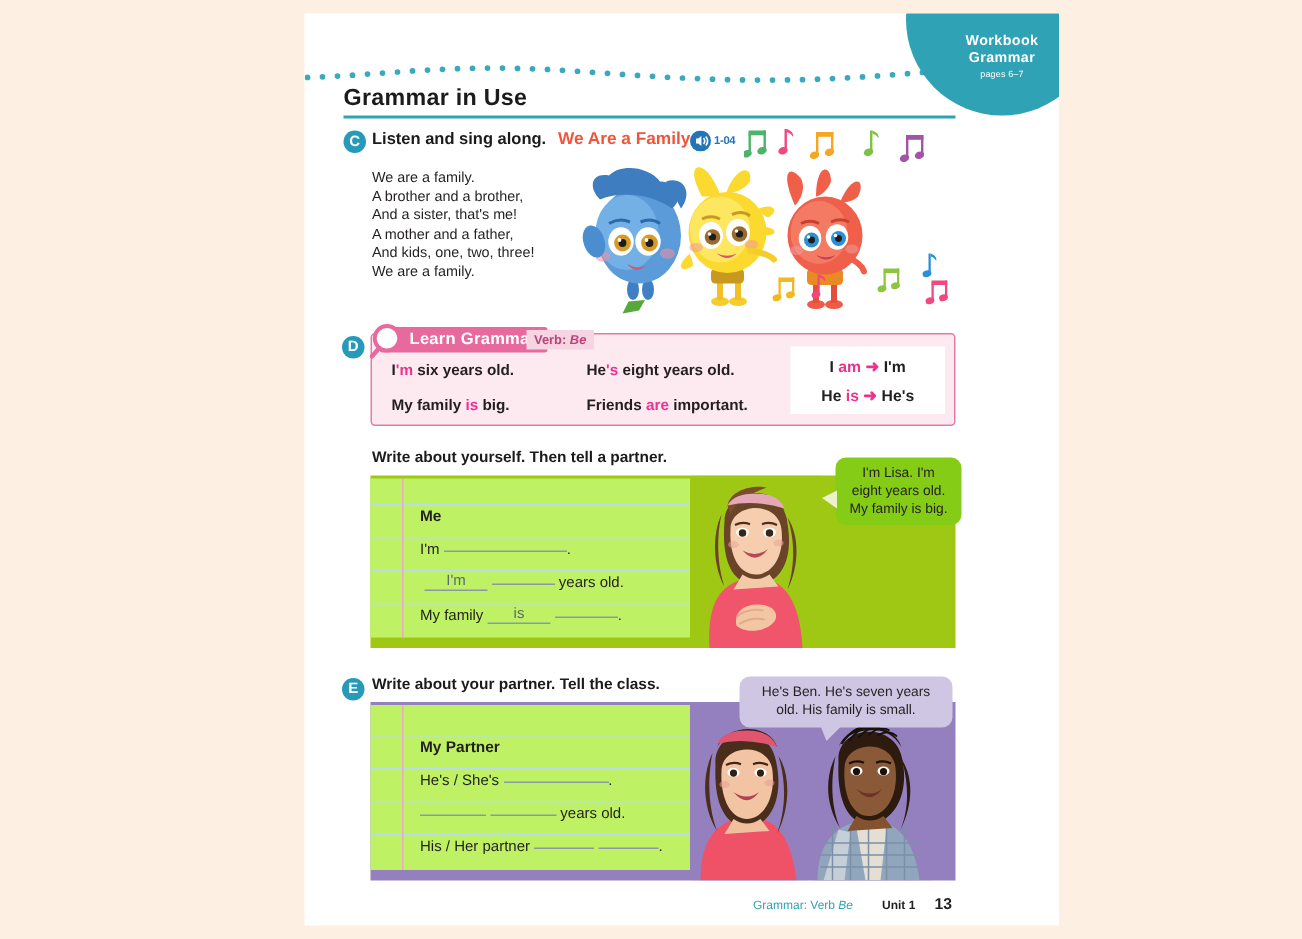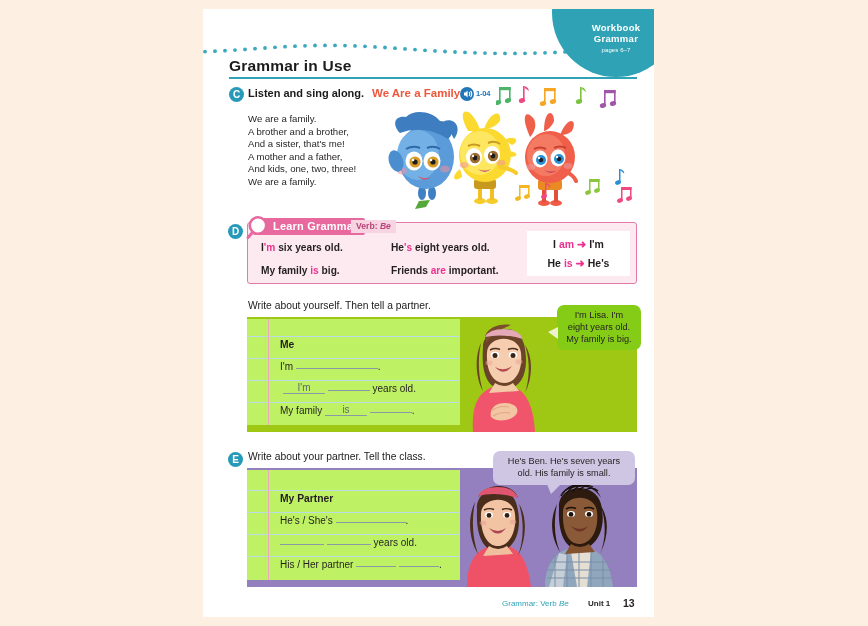--- a/index.html
+++ b/index.html
@@ -6,21 +6,21 @@
   body {
     width: 868px; height: 626px;
     background: #fdf0e3;
     font-family: "Liberation Sans", sans-serif;
     overflow: hidden;
     position: relative;
   }
   #page {
     position: absolute;
     left: 203px; top: 9px;
-    width: 451px; height: 608px;
+    width: 503px; height: 608px;
     background: #ffffff;
     overflow: hidden;
   }
 
   
   .corner-tab {
     position: absolute;
     right: -26px; top: -60px;
     width: 128px; height: 128px;
     background: #2fa3b5;
@@ -149,21 +149,21 @@
     white-space: nowrap;
   }
   .contr-line .pk { color: #ec318e; }
   .contr-line .ar { color: #ec318e; font-size: 11px; }
   .cl1 { top: 7px; }
   .cl2 { top: 26px; }
 
   
   .task-instr {
     position: absolute;
-    font-size: 10.3px; font-weight: normal; color: #1b1b1b;
+    font-size: 10.3px; font-weight: bold; color: #1b1b1b;
     white-space: nowrap;
     text-align: center;
   }
   .task-d-instr { left: 45px; top: 291px; }
   .task-e-instr { left: 45px; top: 442px; }
 
   .panel-green {
     position: absolute; left: 44px; top: 308px;
     width: 390px; height: 115px;
     background: #9ec813;

